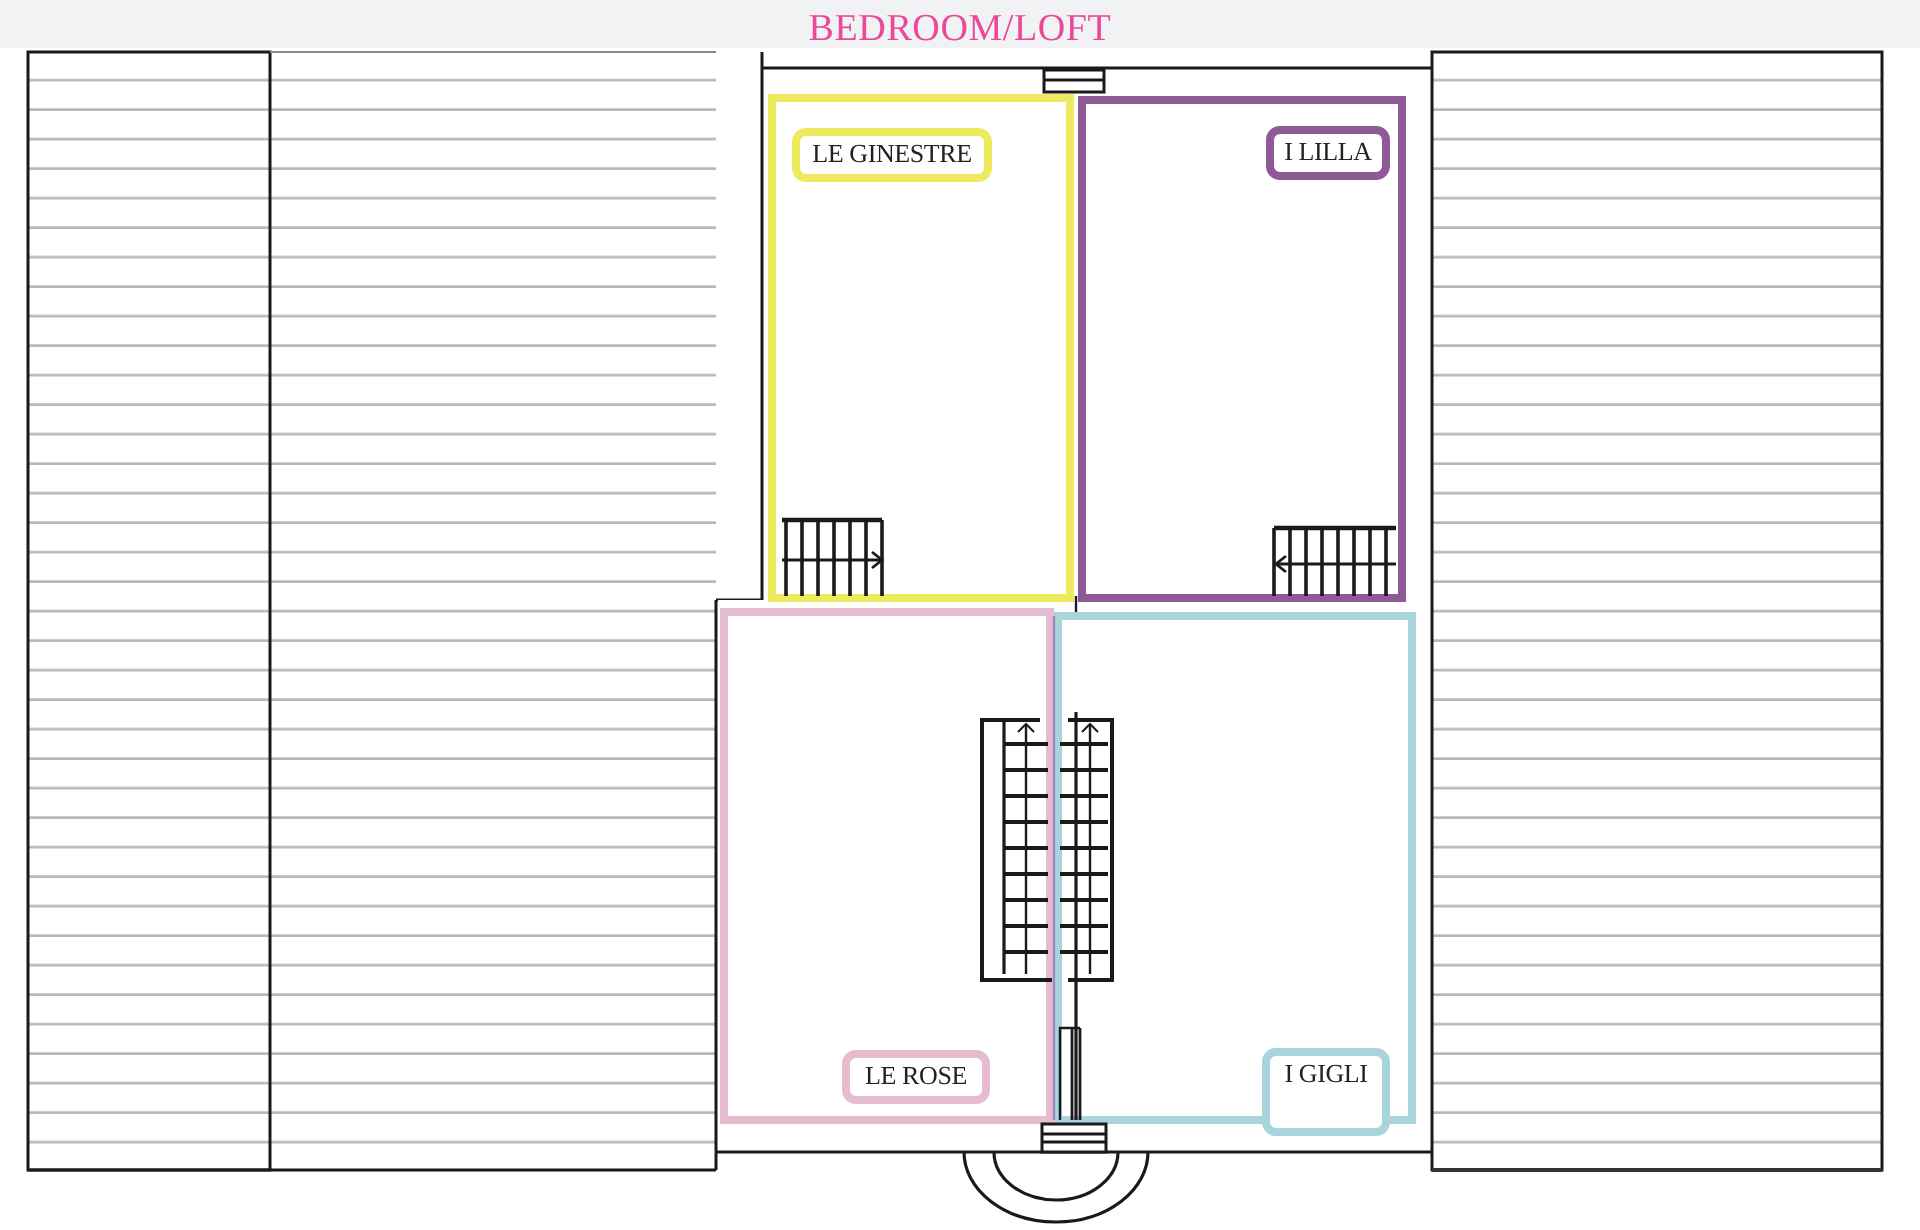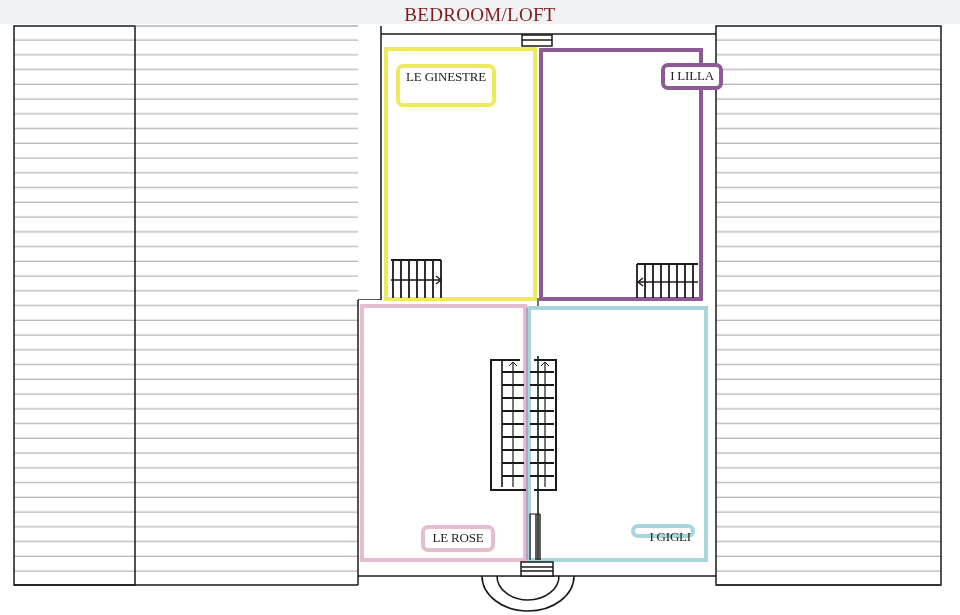--- a/index.html
+++ b/index.html
@@ -10,21 +10,21 @@
       font-family: "DejaVu Serif", "Liberation Serif", serif;
     }
     .topbar {
       position: absolute; left: 0; top: 0; width: 960px; height: 24px;
       background: #f1f2f4;
     }
     .title {
       position: absolute; left: 380px; top: 4px; width: 200px; height: 22px;
       text-align: center;
       font-family: "Liberation Serif", serif;
-      font-size: 19px; letter-spacing: 0.3px; color: #7f1d1d;
+      font-size: 19px; letter-spacing: 0.3px; color: #ec4899;
       line-height: 22px;
     }
     svg.plan { position: absolute; left: 0; top: 0; }
     .room-label {
       position: absolute;
       font-family: "Liberation Serif", serif;
       font-size: 13px; color: #222;
       background: #fff;
       border-radius: 7px;
       border-width: 4px; border-style: solid;
@@ -149,16 +149,16 @@
 
   <g stroke="#1a1a1a" fill="none">
     <rect x="521" y="562" width="32" height="14" fill="#ffffff" stroke-width="1.5"></rect>
     <line x1="521" y1="567" x2="553" y2="567" stroke-width="1.5"></line>
     <line x1="521" y1="571" x2="553" y2="571" stroke-width="1.5"></line>
     <path d="M 497 576 A 31 24 0 0 0 559 576" stroke-width="1.6"></path>
     <path d="M 482 576 A 46 35 0 0 0 574 576" stroke-width="1.6"></path>
   </g>
 </svg>
 
-<div class="room-label" style="left:396px; top:64px; width:100px; height:43px; border-color:#eeea5e;">LE GINESTRE</div>
-<div class="room-label" style="left:633px; top:63px; width:62px; height:27px; border-color:#8e5a96;margin-left:28px;">I LILLA</div>
+<div class="room-label" style="left:396px; top:64px; width:100px; height:27px; border-color:#eeea5e;">LE GINESTRE</div>
+<div class="room-label" style="left:633px; top:63px; width:62px; height:27px; border-color:#8e5a96;">I LILLA</div>
 <div class="room-label" style="left:373px; top:525px; width:74px; height:27px; border-color:#e6bcd0;margin-left:48px;">LE ROSE</div>
-<div class="room-label" style="left:631px; top:524px; width:64px; height:14px; border-color:#a8d4dc;text-align:right;">I GIGLI</div>
+<div class="room-label" style="left:631px; top:524px; width:64px; height:44px; border-color:#a8d4dc;">I GIGLI</div>
 
 </body></html>

